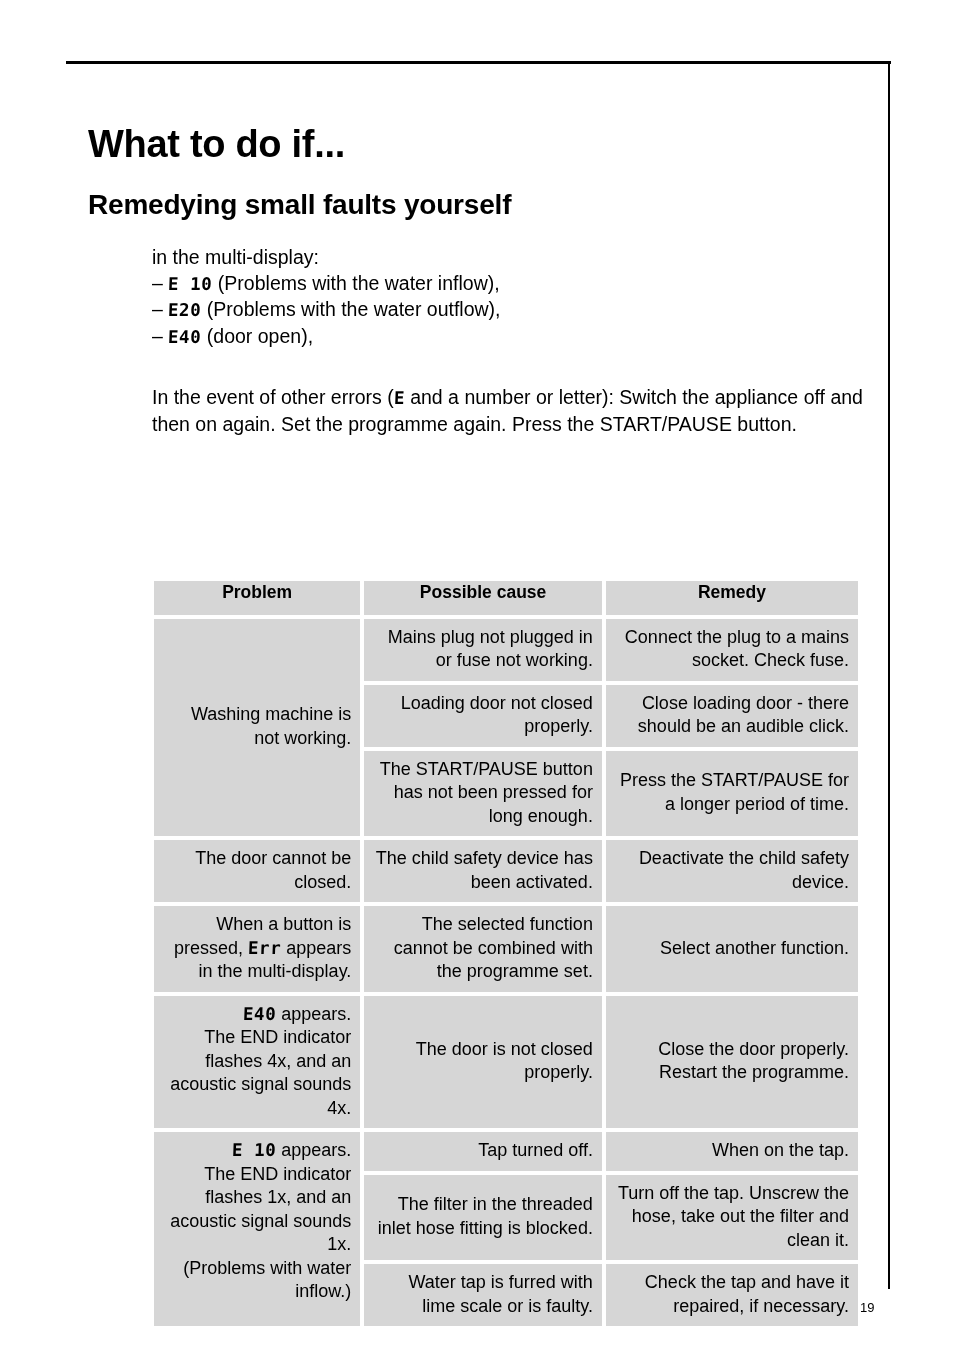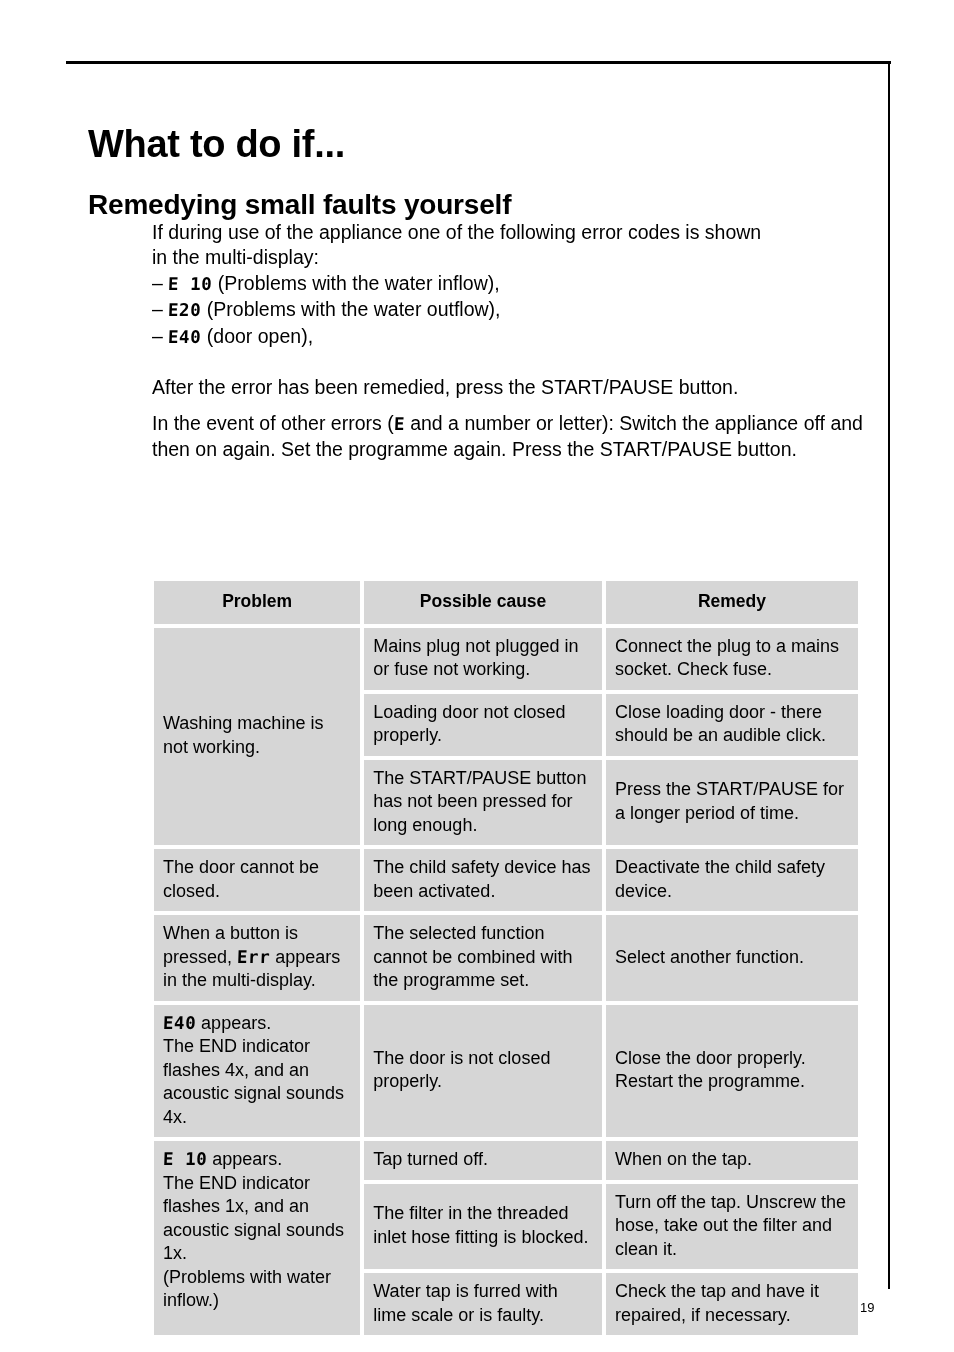--- a/index.html
+++ b/index.html
@@ -91,27 +91,27 @@
     border-spacing: 4px 4px;
     margin: -4px;
   }
   #fault-table td, #fault-table th {
     background: #d6d6d6;
     vertical-align: top;
     padding: 7px 9px 8px 9px;
     font-size: 18px;
     line-height: 23.5px;
     font-weight: normal;
-    text-align: left;
+    text-align: right;
   }
   #fault-table th {
     text-align: center;
     font-weight: bold;
     font-size: 17.5px;
-    padding-top: 9px;
+    padding-top: 0;
     padding-bottom: 10px;
   }
   #fault-table td.vmid, #fault-table td.vcenter {
     vertical-align: middle;
   }
   .col-problem { width: 192px; }
   .col-cause   { width: 223px; }
   .col-remedy  { width: 238px; margin-left: 10px; }
 
   
@@ -127,33 +127,32 @@
 <body>
 
 <div id="page-frame-top"></div>
 <div id="page-frame-right"></div>
 
 <h1 id="title">What to do if...</h1>
 <h2 id="subtitle">Remedying small faults yourself</h2>
 
 <div id="intro">
   <p>
-    <span>If during use of the appliance one of the following error codes is shown</span><br>
+    <br>
     <span>in the multi-display:</span><br>
     <span>–</span>
     <span class="lcd">E 10</span>
     <span>(Problems with the water inflow),</span><br>
     <span>–</span>
     <span class="lcd">E20</span>
     <span>(Problems with the water outflow),</span><br>
     <span>–</span>
     <span class="lcd">E40</span>
     <span>(door open),</span><br>
     <br>
-    <span>After the error has been remedied, press the START/PAUSE button.</span>
   </p>
   <p class="gap">
     <span>In the event of other errors (</span><span class="lcd">E</span><span> and a number or letter): Switch the appliance off and then on again. Set the programme again. Press the START/PAUSE button.</span>
   </p>
 </div>
 
 <table id="fault-table">
   <thead>
     <tr>
       <th class="col-problem">Problem</th>

